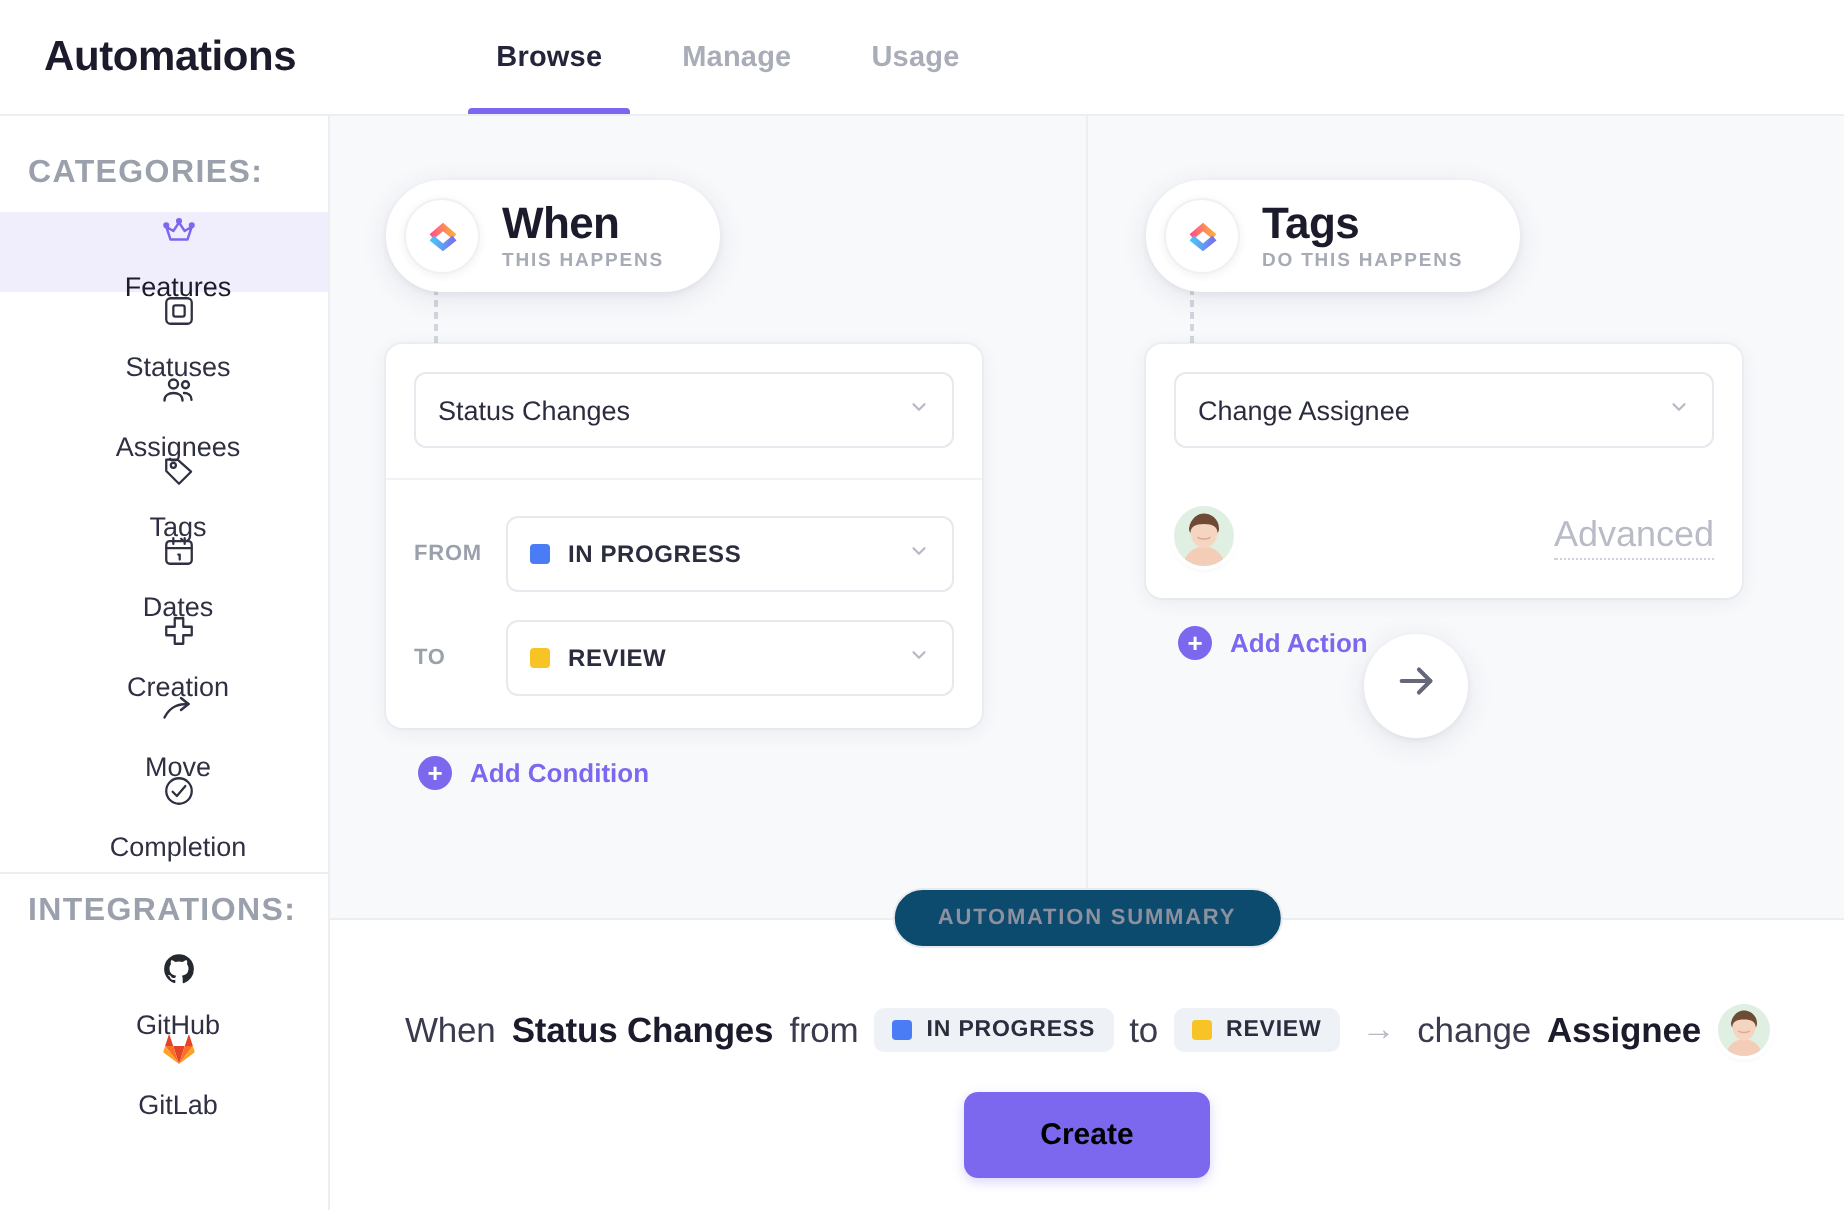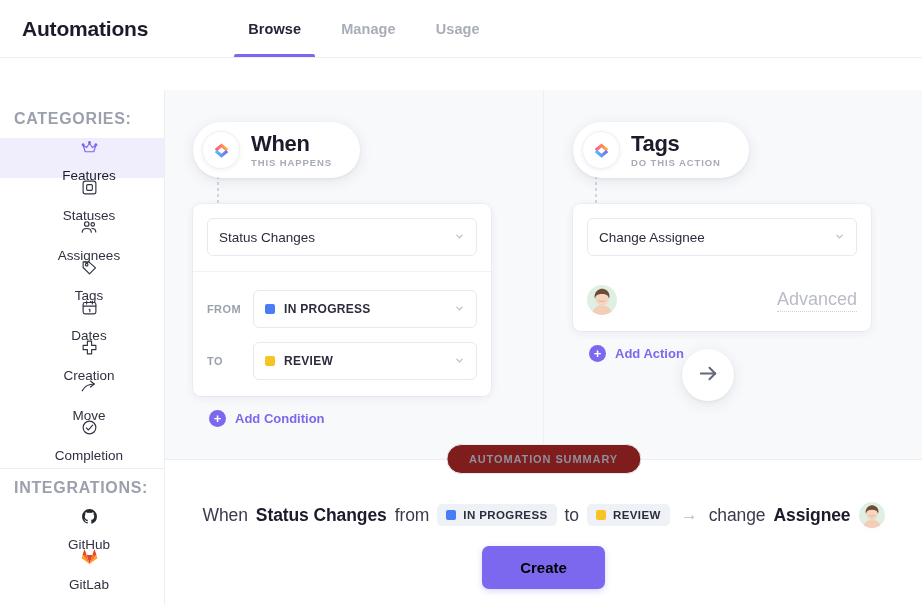--- a/index.html
+++ b/index.html
@@ -3,21 +3,21 @@
 <meta charset="utf-8">
 <style>
   * { box-sizing: border-box; margin: 0; padding: 0; }
   html, body {
     width: 922px; height: 605px;
     font-family: "Liberation Sans", sans-serif;
     background: #ffffff;
     overflow: hidden;
     -webkit-font-smoothing: antialiased;
   }
-  .app { width: 922px; height: 605px; display: flex; flex-direction: column; position: relative; gap: 32px; }
+  .app { width: 922px; height: 605px; display: flex; flex-direction: column; position: relative; }
 
   
   .header {
     height: 58px; min-height: 58px;
     display: flex; align-items: center;
     background: #fff;
     border-bottom: 1px solid #eceef1;
     position: relative; z-index: 5;
   }
   .page-title {
@@ -157,21 +157,21 @@
   }
 
   
   .summary {
     background: #fff; border-top: 1px solid #eceef1;
     height: 146px; min-height: 146px; position: relative;
     display: flex; flex-direction: column; align-items: center;
   }
   .summary-chip {
     position: absolute; top: -16px; left: 50%; transform: translateX(-50%);
-    background: #7f1d1d; border: 1px solid #e9eaef; border-radius: 20px;
+    background: #0c4a6e; border: 1px solid #e9eaef; border-radius: 20px;
     padding: 8px 22px; font-size: 11px; font-weight: 700;
     color: #8d919e; letter-spacing: .9px; white-space: nowrap;
   }
   .summary-line {
     display: flex; align-items: center; gap: 8px;
     margin-top: 42px; font-size: 17.5px; color: #3a3b4d; font-weight: 400;
     letter-spacing: -.1px;
   }
   .summary-line b { font-weight: 700; color: #1b1b2b; }
   .badge {
@@ -414,21 +414,21 @@
                     <stop offset="0%" stop-color="#49ccf9"></stop>
                       <stop offset="100%" stop-color="#7b68ee"></stop>
                   </linearGradient>
                 </defs>
                 <path d="M3.5 10.2L12 3l8.5 7.2-2.6 3.1L12 8.3l-5.9 5z" fill="url(#g3)"></path>
                 <path d="M3.5 14.2l2.6-3.1L12 16.1l5.9-5 2.6 3.1L12 21z" fill="url(#g4)"></path>
               </svg>
             </span>
             <span class="pill-text">
               <div class="t1">Tags</div>
-              <div class="t2">DO THIS ACTION</div>
+              <div class="t2">DO THIS HAPPENS</div>
             </span>
           </div>
 
           <div class="card">
             <div class="card-top">
               <div class="select">
                 <span class="lbl">Change Assignee</span>
                 <span class="chev">
                   <svg width="11" height="11" viewBox="0 0 24 24" fill="none" stroke="#b6bac4" stroke-width="2.4" stroke-linecap="round" stroke-linejoin="round">
                       <path d="M6 9l6 6 6-6"></path>

